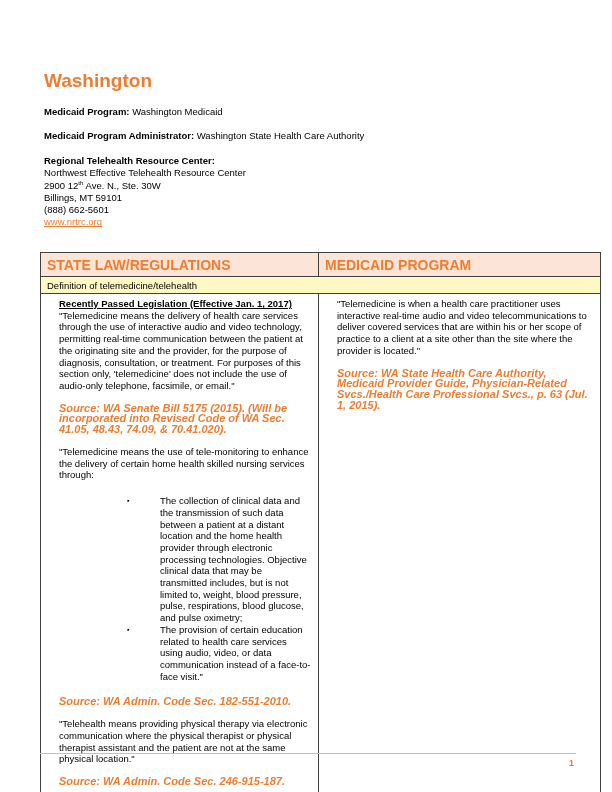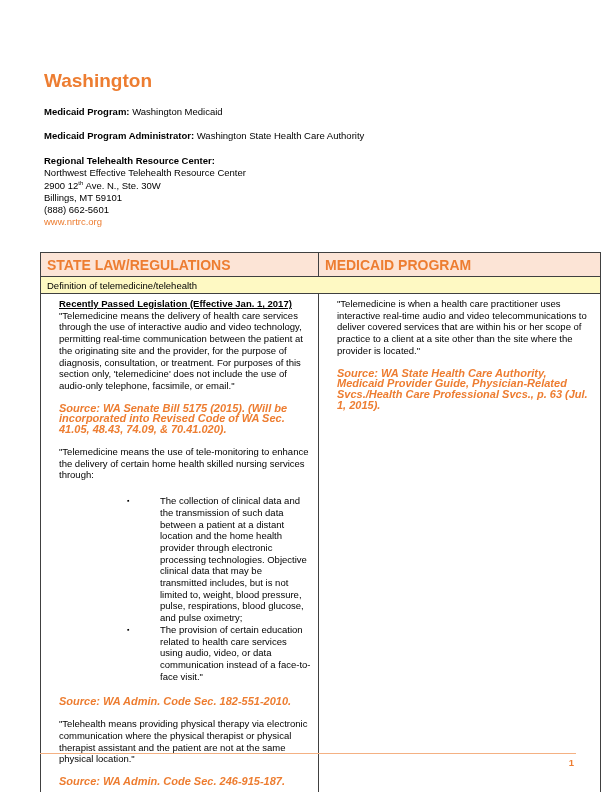--- a/index.html
+++ b/index.html
@@ -11,21 +11,21 @@
   .state-title{
     position:absolute;left:44px;top:70px;
     font-size:19px;font-weight:bold;color:#ED7D31;letter-spacing:0;
   }
   .meta{position:absolute;left:44px;font-size:9.5px;line-height:12px;}
   .meta b{font-weight:bold;}
   .meta-1{top:106px;}
   .meta-2{top:130px;}
   .rtrc{position:absolute;left:44px;top:155px;font-size:9.5px;line-height:12.3px;}
   .rtrc .bold{font-weight:bold;}
-  .rtrc a{color:#ED7D31;cursor:pointer;}
+  .rtrc a{color:#ED7D31;text-decoration:underline;cursor:pointer;}
   table.law-table{
     position:absolute;left:40px;top:252px;width:536px;height:483px;
     border-collapse:collapse;table-layout:fixed;
   }
   table.law-table td{
     border:1px solid #404040;vertical-align:top;overflow:hidden;
   }
   td.col-left{width:266px;}
   td.col-right{width:270px;}
   tr.hdr td{

